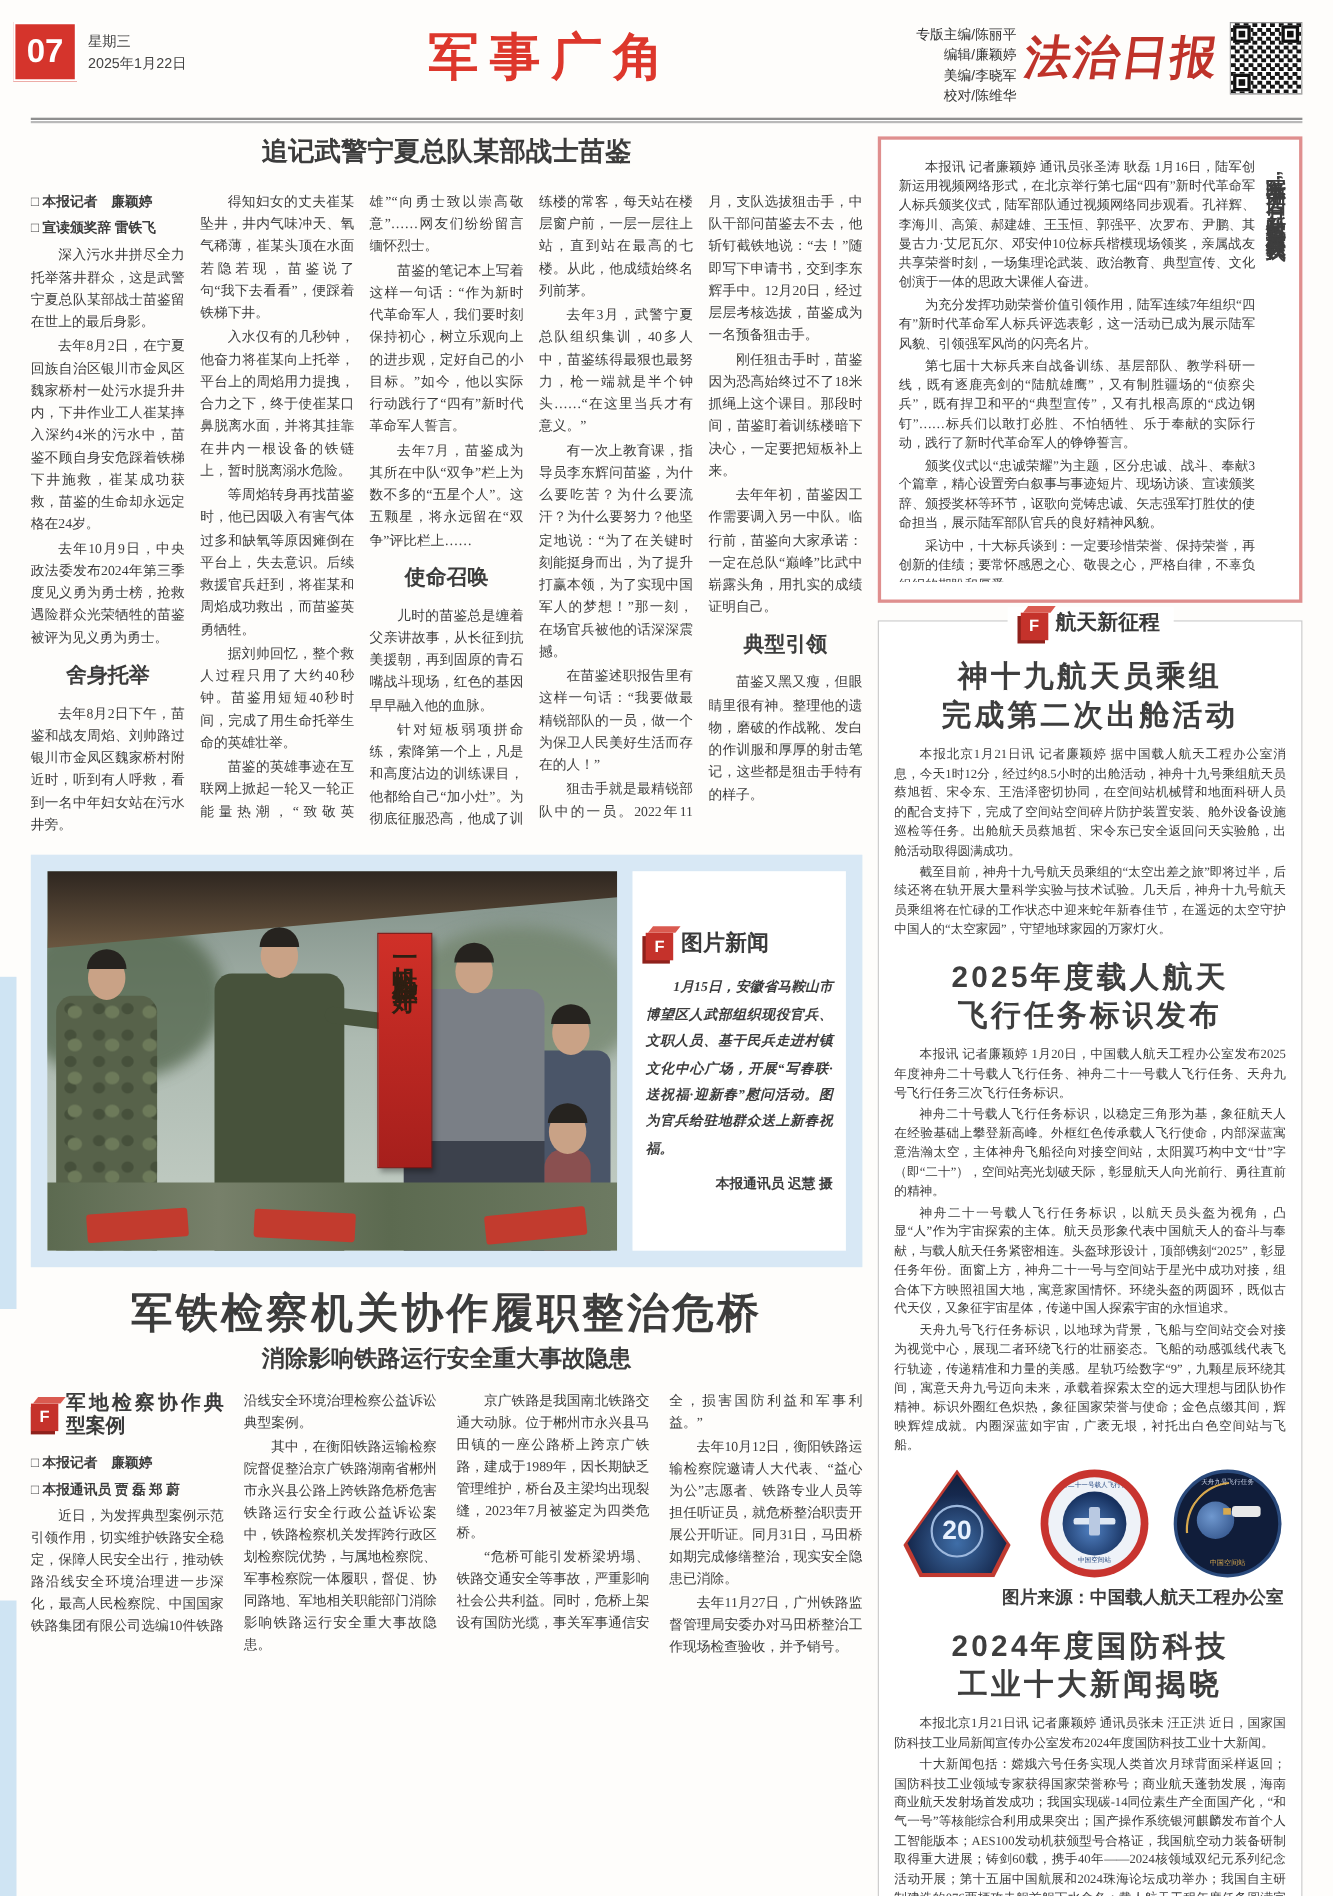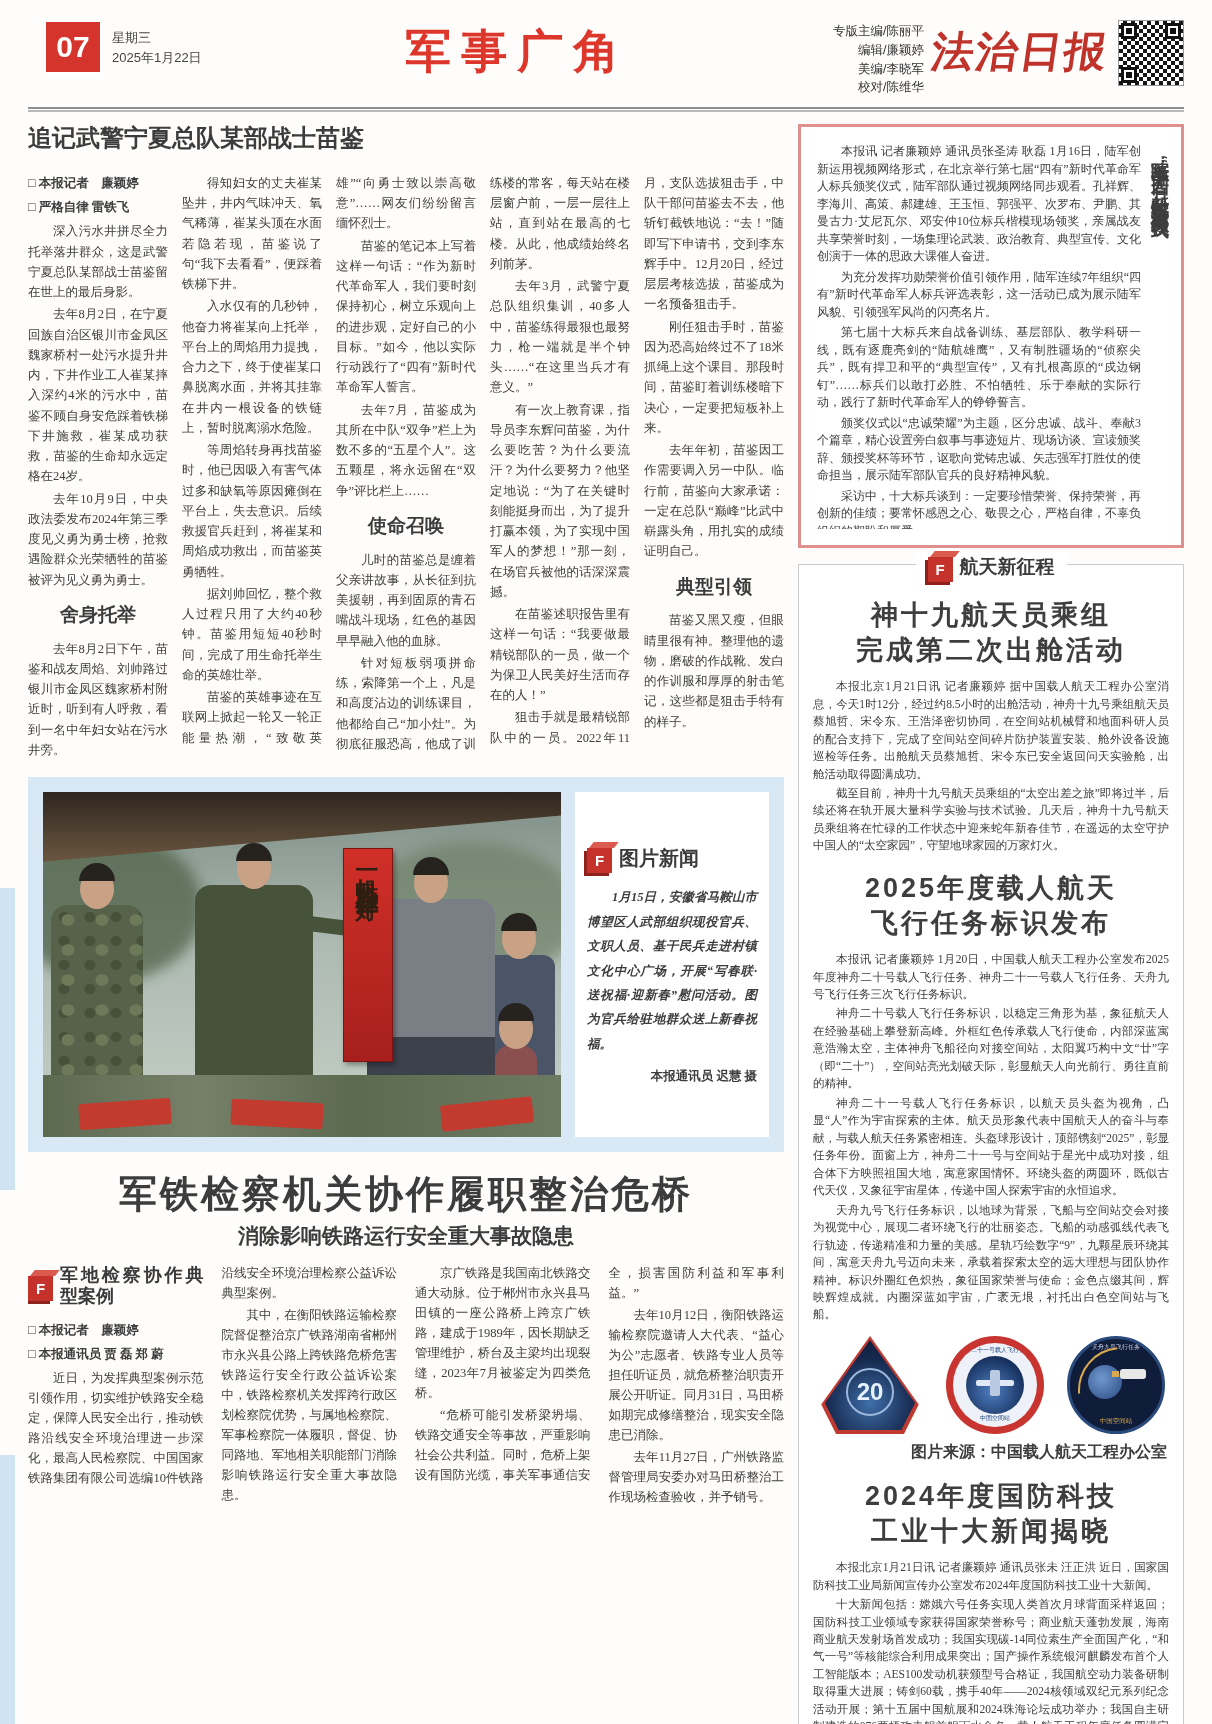--- a/index.html
+++ b/index.html
@@ -3,21 +3,21 @@
 <meta charset="utf-8">
 <style>
   html,body{margin:0;padding:0;background:#e9e9e9;}
   .page{position:relative;width:1212px;height:1724px;margin:0 auto;background:#fefdfb;overflow:hidden;
         font-family:"Liberation Serif","DejaVu Serif",serif;color:#3d3d3d;}
   .edge{position:absolute;left:0;width:15px;background:#cfe4f3;}
   .edge.s1{top:888px;height:302px;}
   .edge.s2{top:1455px;height:269px;}
 
   
-  .hd{display:flex;align-items:flex-start;padding:20px 28px 0 44px;}
+  .hd{display:flex;align-items:flex-start;padding:20px 28px 0 12px;}
   .pageno{width:58px;height:54px;background:#d5342c;color:#fff;font:800 30px "Liberation Sans",sans-serif;
           display:flex;align-items:center;justify-content:center;box-shadow:inset 0 0 0 2px #fff;flex:none;}
   .dateblk{margin-left:10px;font:13px/1.5 "Liberation Sans",sans-serif;color:#444;padding-top:8px;}
   .sect-title{flex:1;text-align:center;font:900 46px/1 "Liberation Sans",sans-serif;color:#dd372c;
               letter-spacing:10px;padding-top:8px;}
   .credits{font:12.5px/1.5 "Liberation Sans",sans-serif;color:#333;text-align:right;flex:none;padding-top:2px;}
   .masthead{font-family:"DejaVu Serif",serif;font-weight:700;font-size:42px;line-height:64px;color:#bf332a;
             transform:skewX(-8deg);margin:0 10px 0 8px;letter-spacing:2px;flex:none;}
   .qr{position:relative;width:64px;height:64px;flex:none;border:1px solid #999;
       background:repeating-conic-gradient(#161616 0% 25%,#fff 0% 50%);background-size:8px 8px;}
@@ -26,21 +26,21 @@
   .qc.a{top:2px;left:2px;}.qc.b{top:2px;right:2px;}.qc.c{bottom:2px;left:2px;}
   .rule{height:5px;margin:10px 28px 12px 28px;
         background:linear-gradient(180deg,#8f8f8f 0 2px,#fff 2px 3px,#b9b9b9 3px 5px);}
 
   
   .grid{display:grid;grid-template-columns:756px 1fr;gap:14px;padding:0 28px;}
 
   
   h1.main{font:800 50px/1.15 "Liberation Sans",sans-serif;color:#3c3c3c;text-align:center;
           letter-spacing:1px;margin:22px 0 10px 0;}
-  h2.main{font:700 24px/1.2 "Liberation Sans",sans-serif;color:#3c3c3c;margin:0 0 20px 0;}
+  h2.main{font:700 24px/1.2 "Liberation Sans",sans-serif;color:#3c3c3c;text-align:center;margin:0 0 20px 0;}
   .cols5{column-count:5;column-gap:14px;height:588px;overflow:hidden;
          font-size:12.5px;line-height:1.62;text-align:justify;}
   .cols4{column-count:4;column-gap:18px;height:244px;overflow:hidden;
          font-size:12.5px;line-height:1.6;text-align:justify;margin-top:6px;}
   .para{margin:0 0 2px 0;text-indent:2em;}
   .byline{margin:0 0 4px 0;font-weight:700;text-indent:0;}
   .byline::before{content:"□ ";font-weight:400;}
   .col-head{font:700 19px/1.2 "Liberation Sans",sans-serif;text-align:center;margin:14px 0 12px 0;
             break-inside:avoid;color:#3c3c3c;}
   .col-label{display:flex;align-items:center;gap:7px;font:700 18px/1.2 "Liberation Sans",sans-serif;
@@ -174,21 +174,21 @@
     </div>
   </header>
   <div class="rule"></div>
 
   <div class="grid">
 
     <div class="left">
       <h2 class="main">追记武警宁夏总队某部战士苗鉴</h2>
       <div class="cols5">
           <p class="byline">本报记者　廉颖婷</p>
-          <p class="byline">严格自律 雷铁飞</p>
+          <p class="byline">宣读颁奖辞 雷铁飞</p>
           <p class="para">深入污水井拼尽全力托举落井群众，这是武警宁夏总队某部战士苗鉴留在世上的最后身影。</p>
           <p class="para">去年8月2日，在宁夏回族自治区银川市金凤区魏家桥村一处污水提升井内，下井作业工人崔某摔入深约4米的污水中，苗鉴不顾自身安危踩着铁梯下井施救，崔某成功获救，苗鉴的生命却永远定格在24岁。</p>
           <p class="para">去年10月9日，中央政法委发布2024年第三季度见义勇为勇士榜，抢救遇险群众光荣牺牲的苗鉴被评为见义勇为勇士。</p>
           <h4 class="col-head">舍身托举</h4>
           <p class="para">去年8月2日下午，苗鉴和战友周焰、刘帅路过银川市金凤区魏家桥村附近时，听到有人呼救，看到一名中年妇女站在污水井旁。</p>
           <p class="para">得知妇女的丈夫崔某坠井，井内气味冲天、氧气稀薄，崔某头顶在水面若隐若现，苗鉴说了句“我下去看看”，便踩着铁梯下井。</p>
           <p class="para">入水仅有的几秒钟，他奋力将崔某向上托举，平台上的周焰用力提拽，合力之下，终于使崔某口鼻脱离水面，并将其挂靠在井内一根设备的铁链上，暂时脱离溺水危险。</p>
           <p class="para">等周焰转身再找苗鉴时，他已因吸入有害气体过多和缺氧等原因瘫倒在平台上，失去意识。后续救援官兵赶到，将崔某和周焰成功救出，而苗鉴英勇牺牲。</p>
           <p class="para">据刘帅回忆，整个救人过程只用了大约40秒钟。苗鉴用短短40秒时间，完成了用生命托举生命的英雄壮举。</p>
           <p class="para">苗鉴的英雄事迹在互联网上掀起一轮又一轮正能量热潮，“致敬英雄”“向勇士致以崇高敬意”……网友们纷纷留言缅怀烈士。</p>

